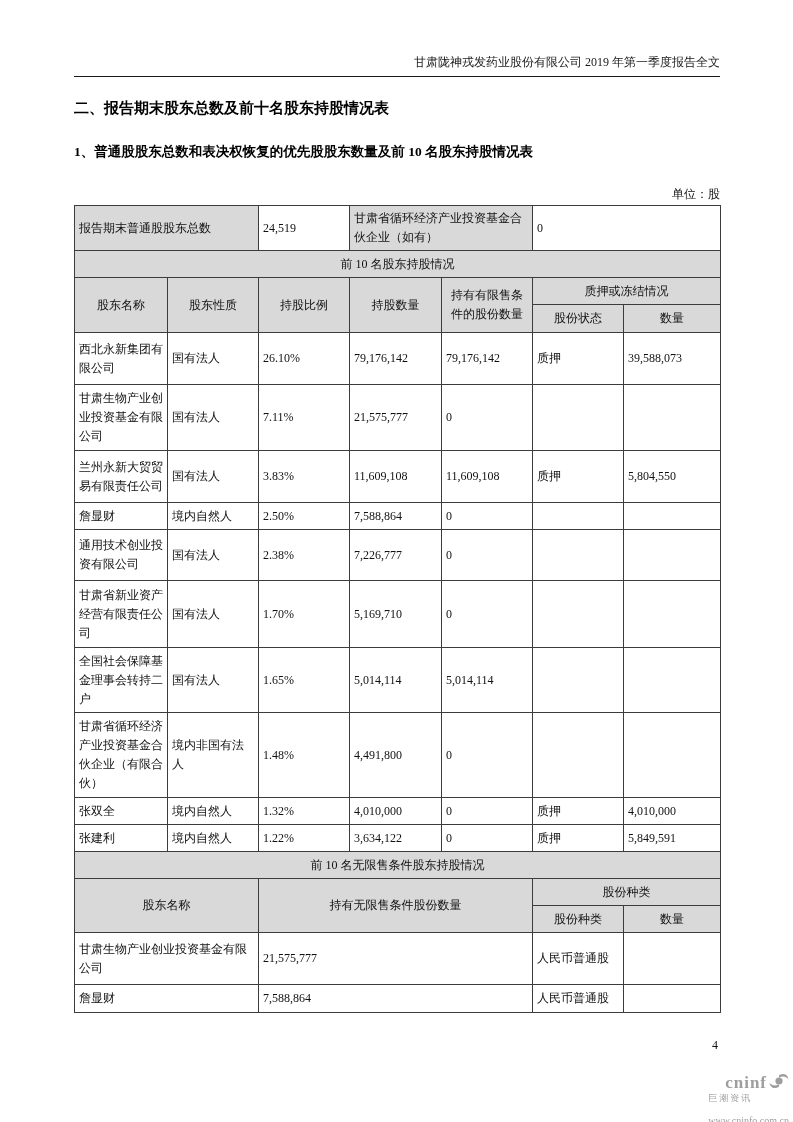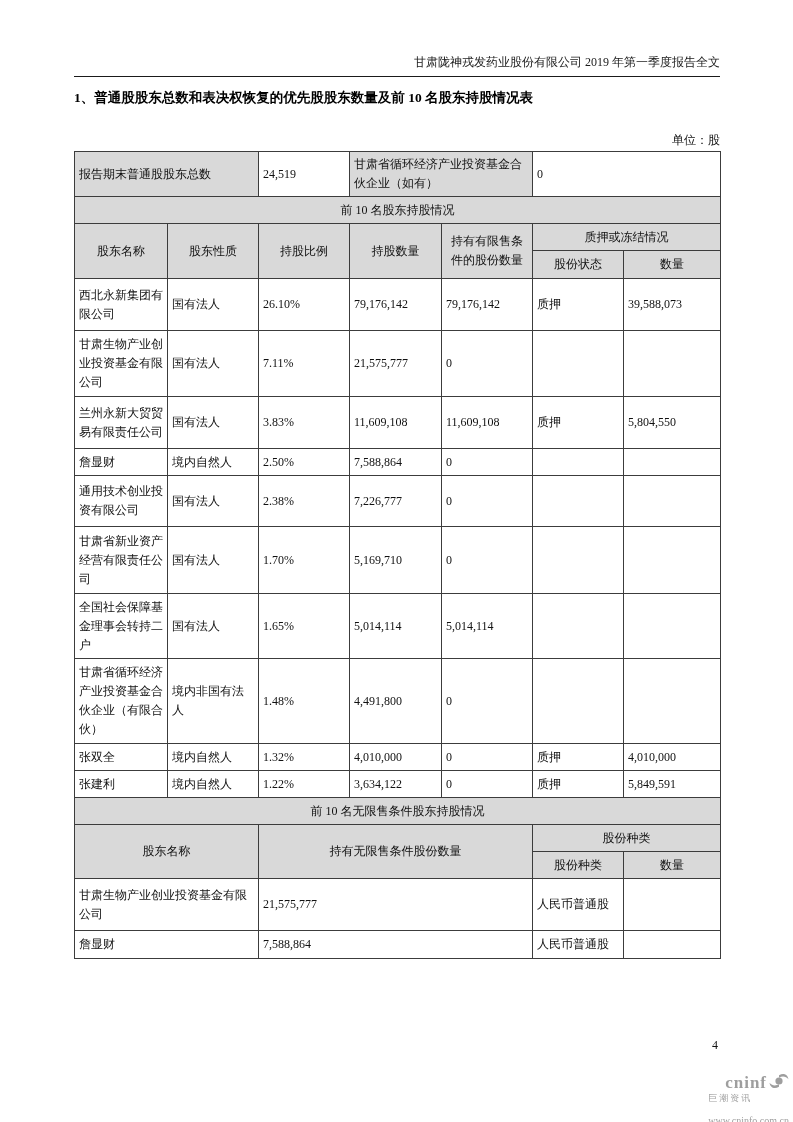--- a/index.html
+++ b/index.html
@@ -22,21 +22,21 @@
     border-bottom:1.5px solid #1a1a1a;
   }
   .h1{
     margin-top:21px;
     font-size:15px;
     font-weight:bold;
     line-height:20px;
     color:#000;
   }
   .h2{
-    margin-top:12px;
+    margin-top:25px;
     font-size:13.5px;
     font-weight:bold;
     line-height:18px;
     color:#000;
   }
   .unit{
     margin-top:26px;
     margin-bottom:3px;
     text-align:right;
     font-size:12px;
@@ -81,20 +81,21 @@
   .logo-caption{font-size:9px;margin-top:1px;padding-right:16px;letter-spacing:2px;}
   .logo-url{font-size:10px;margin-top:13px;}
 </style>
 </head>
 <body>
 
 <div class="page">
   <div class="content">
     <div class="doc-header">甘肃陇神戎发药业股份有限公司 2019 年第一季度报告全文</div>
 
+    <div class="h1">二、报告期末股东总数及前十名股东持股情况表</div>
     <div class="h2">1、普通股股东总数和表决权恢复的优先股股东数量及前 10 名股东持股情况表</div>
     <div class="unit">单位：股</div>
 
     <table class="t">
       <colgroup>
         <col style="width:93px">
           <col style="width:91px">
           <col style="width:91px">
         <col style="width:92px">
           <col style="width:91px">

